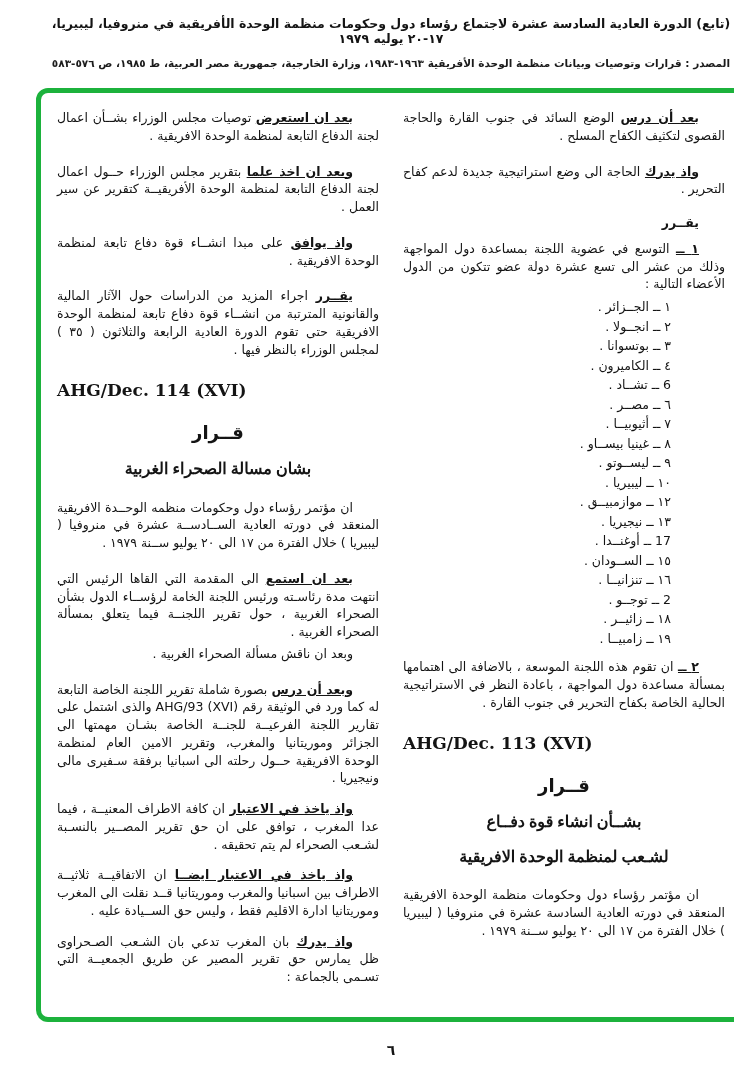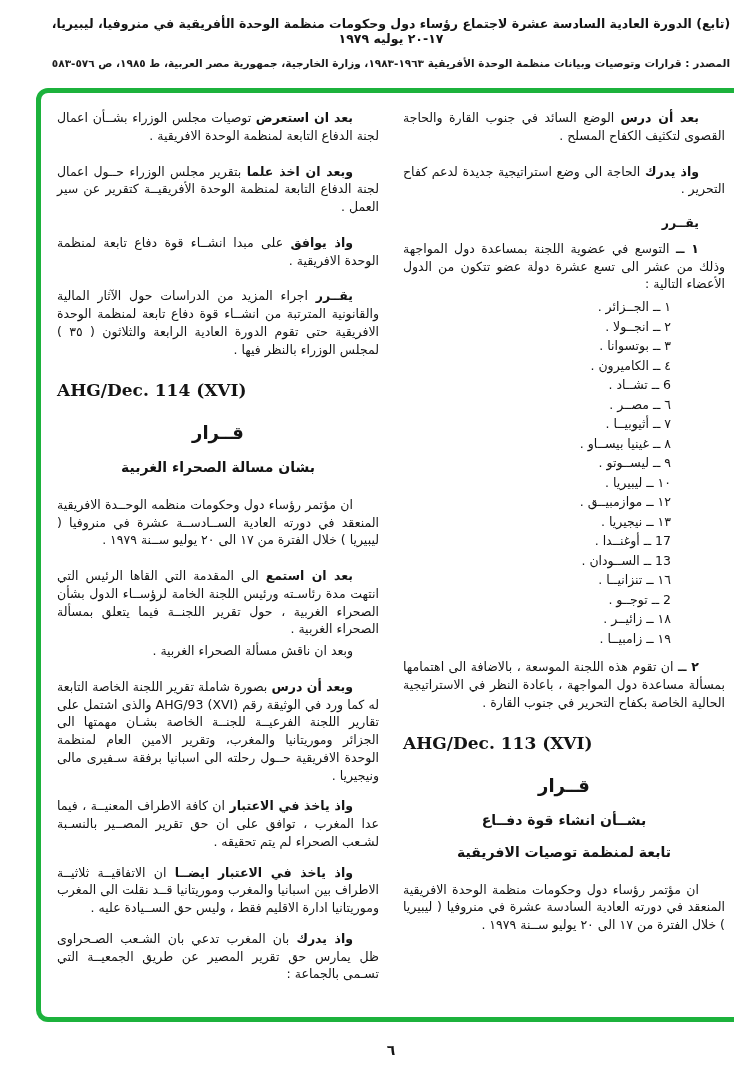--- a/index.html
+++ b/index.html
@@ -20,31 +20,31 @@
   .columns{
     position:absolute;left:0;top:0;right:0;bottom:0;
     padding:16px 16px 10px 16px;display:flex;direction:rtl;gap:24px;
   }
   .col{
     flex:1 1 0;direction:rtl;text-align:justify;
     font-size:12.5px;line-height:1.42;
   }
   .para{margin:0 0 13px 0;text-indent:26px;}
   .para.tight{margin-bottom:4px;}
-  .lead{font-weight:bold;}
+  .lead{font-weight:bold;text-decoration:underline;}
   .solo{font-weight:bold;text-indent:26px;margin:16px 0 8px 0;}
   .ref{
     direction:ltr;text-align:left;font-family:"DejaVu Serif",serif;
     font-weight:bold;font-size:17px;margin:20px 0 6px 0;text-indent:0;
   }
   .h-center{
     text-align:center;font-weight:bold;font-size:18px;
     margin:18px 0 6px 0;text-indent:0;
   }
-  .h-center.sub{margin-top:12px;font-size:14px;}
+  .h-center.sub{margin-top:12px;font-size:16px;font-family:Liberation Serif, serif;}
   .country-list{list-style:none;margin:4px 0 10px 0;padding:0 54px 0 0;}
   .country{
     text-align:right;direction:rtl;line-height:19.5px;font-size:12.5px;
     white-space:nowrap;
   }
   .mt-lg{margin-top:18px;}
   
   .pageno{
     position:absolute;left:0;right:0;bottom:20px;text-align:center;
     font-size:14px;font-weight:bold;
@@ -75,31 +75,31 @@
           <li class="country">٤ ــ الكاميرون .</li>
           <li class="country">6 ــ تشــاد .</li>
           <li class="country">٦ ــ مصــر .</li>
           <li class="country">٧ ــ أثيوبيــا .</li>
           <li class="country">٨ ــ غينيا بيســاو .</li>
           <li class="country">٩ ــ ليســوتو .</li>
           <li class="country">١٠ ــ ليبيريا .</li>
           <li class="country">١٢ ــ موازمبيــق .</li>
           <li class="country">١٣ ــ نيجيريا .</li>
           <li class="country">17 ــ أوغنــدا .</li>
-          <li class="country">13 ــ الســودان .</li>
+          <li class="country">١٥ ــ الســودان .</li>
           <li class="country">١٦ ــ تنزانيــا .</li>
           <li class="country">2 ــ توجــو .</li>
           <li class="country">١٨ ــ زائيــر .</li>
           <li class="country">١٩ ــ زامبيــا .</li>
         </ul>
         <p class="para"><span class="lead">٢ ــ</span><span> ان تقوم هذه اللجنة الموسعة ، بالاضافة الى اهتمامها بمسألة مساعدة دول المواجهة ، باعادة النظر في الاستراتيجية الحالية الخاصة بكفاح التحرير في جنوب القارة .</span></p>
         <div class="ref">AHG/Dec. 113 (XVI)</div>
         <div class="h-center">قــرار</div>
         <div class="h-center sub">بشــأن انشاء قوة دفــاع</div>
-        <div class="h-center sub">تابعة لمنظمة توصيات الافريقية</div>
+        <div class="h-center sub">لشـعب لمنظمة الوحدة الافريقية</div>
         <p class="para mt-lg"><span class="lead"></span><span>ان مؤتمر رؤساء دول وحكومات منظمة الوحدة الافريقية المنعقد في دورته العادية السادسة عشرة في منروفيا ( ليبيريا ) خلال الفترة من ١٧ الى ٢٠ يوليو ســنة ١٩٧٩ .</span></p>
       </div>
 
       <div class="col">
         <p class="para"><span class="lead">بعد ان استعرض</span><span> توصيات مجلس الوزراء بشــأن اعمال لجنة الدفاع التابعة لمنظمة الوحدة الافريقية .</span></p>
         <p class="para mt-lg"><span class="lead">وبعد ان اخذ علما</span><span> بتقرير مجلس الوزراء حــول اعمال لجنة الدفاع التابعة لمنظمة الوحدة الأفريقيــة كتقرير عن سير العمل .</span></p>
         <p class="para mt-lg"><span class="lead">واذ يوافق</span><span> على مبدا انشــاء قوة دفاع تابعة لمنظمة الوحدة الافريقية .</span></p>
         <p class="para mt-lg"><span class="lead">يقــرر</span><span> اجراء المزيد من الدراسات حول الآثار المالية والقانونية المترتبة من انشــاء قوة دفاع تابعة لمنظمة الوحدة الافريقية حتى تقوم الدورة العادية الرابعة والثلاثون ( ٣٥ ) لمجلس الوزراء بالنظر فيها .</span></p>
         <div class="ref">AHG/Dec. 114 (XVI)</div>
         <div class="h-center">قــرار</div>

